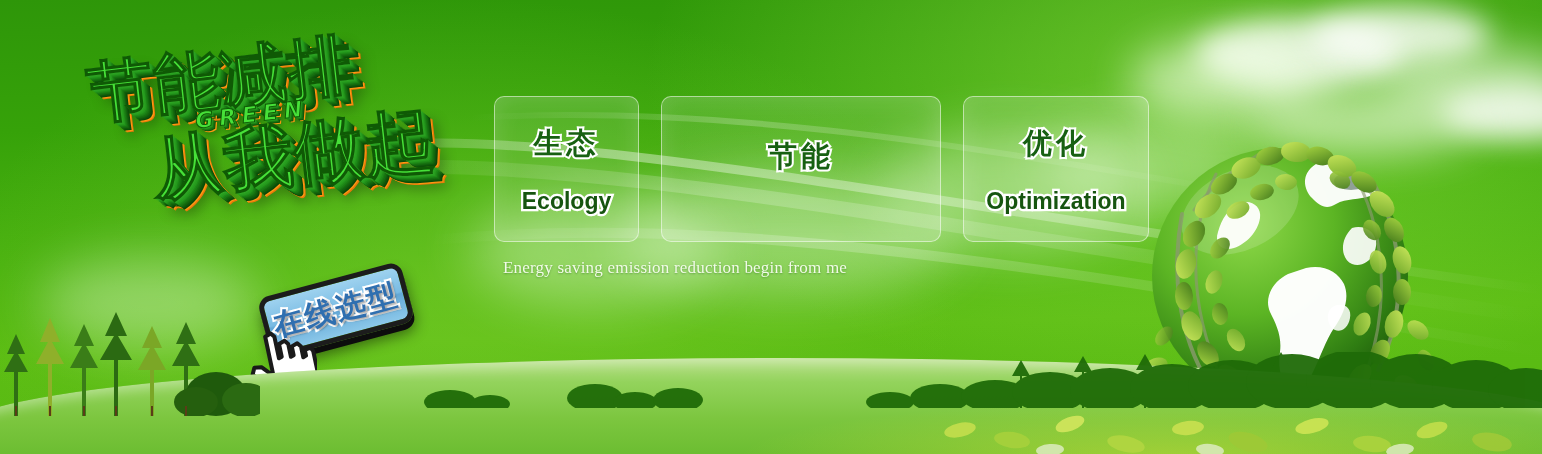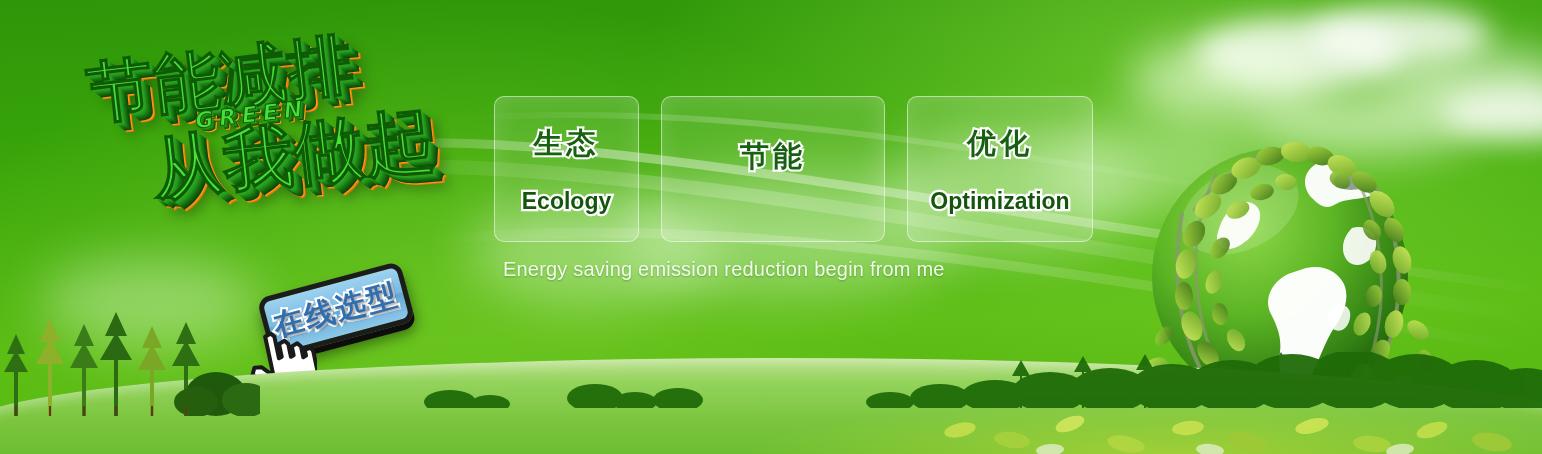--- a/index.html
+++ b/index.html
@@ -93,23 +93,24 @@
     -webkit-text-stroke:4px #ffffff;paint-order:stroke fill;
     margin-bottom:24px;
   }
   .card-en{
     font-size:23px;color:#16550f;font-weight:bold;letter-spacing:0px;
     -webkit-text-stroke:4.5px #ffffff;paint-order:stroke fill;
     white-space:nowrap;
   }
   .tagline{
     position:absolute;left:503px;top:258px;
-    font-size:20px;color:#f2fbe8;letter-spacing:.2px;
+    font-size:17px;color:#f2fbe8;letter-spacing:.2px;
     text-shadow:0 1px 2px rgba(0,70,0,.35);
     white-space:nowrap;
+    font-family:Liberation Serif, serif;
   }
 
   
   .field{
     position:absolute;left:-40px;bottom:-14px;width:1640px;height:110px;
     border-radius:50% 50% 0 0 / 70px 70px 0 0;
     background:
       radial-gradient(ellipse 700px 90px at 74% 90%, rgba(206,224,60,.55) 0%, rgba(206,224,60,0) 62%),
       linear-gradient(180deg,#b9e08a 0%,#93d35c 22%,#7cc63f 55%,#66ba2c 100%);
     box-shadow:inset 0 5px 12px rgba(255,255,255,.35);
@@ -174,21 +175,21 @@
                L62 39 L62 33 L68 32 L70 36 L70 56 C70 68 62 78 50 79 L36 79 C28 79 22 74 18 66
                L6 46 L9 40 L16 41 L26 52 Z" fill="#ffffff" stroke="#1a1a1a" stroke-width="4" stroke-linejoin="round"></path>
     </g>
   </svg>
 
   <div class="cards">
     <div class="card" style="width:145px;">
       <div class="card-cn">生态</div>
       <div class="card-en">Ecology</div>
     </div>
-    <div class="card" style="width:224px;">
+    <div class="card" style="width:280px;">
       <div class="card-cn">节能</div>
     </div>
     <div class="card" style="width:186px;">
       <div class="card-cn">优化</div>
       <div class="card-en">Optimization</div>
     </div>
   </div>
 
   <div class="tagline">Energy saving emission reduction begin from me</div>
 

